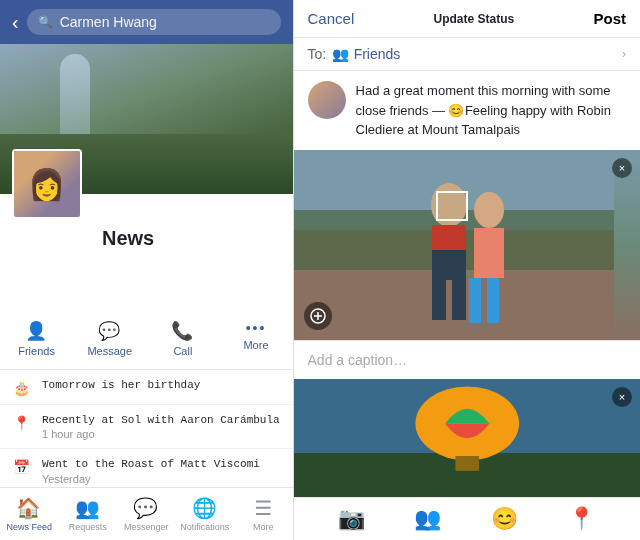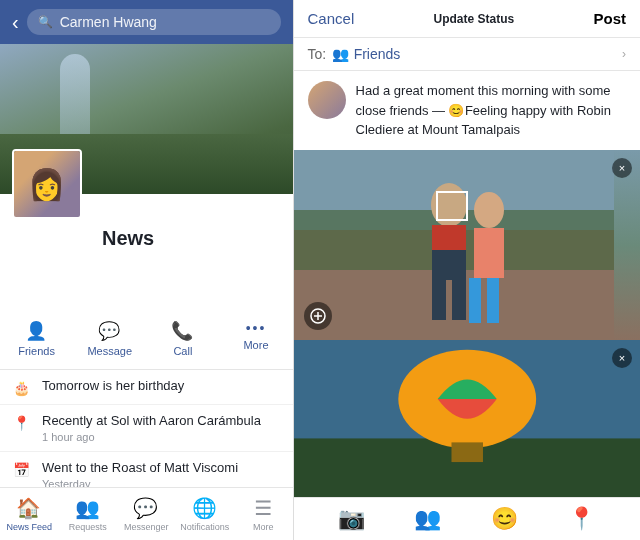--- a/index.html
+++ b/index.html
@@ -31,21 +31,21 @@
     .action-buttons { display: flex; border-bottom: 1px solid #e5e5e5; padding: 8px 0; margin-top: 50px; flex-shrink: 0; }
     .action-btn { flex: 1; display: flex; flex-direction: column; align-items: center; gap: 3px; cursor: pointer; padding: 4px 0; }
     .action-btn-icon { font-size: 18px; color: #3b5998; }
     .action-btn-label { font-size: 11px; color: #3b5998; }
     .action-btn-label.first { color: #3b5998; }
 
     
     .info-list { flex: 1; overflow-y: auto; }
     .info-item { display: flex; align-items: flex-start; gap: 10px; padding: 8px 12px; border-bottom: 1px solid #f0f0f0; }
     .info-icon { width: 20px; flex-shrink: 0; text-align: center; font-size: 14px; color: #666; margin-top: 2px; }
-    .info-text { font-size: 13px; color: #1d2129; line-height: 1.3; }
+    .info-text { font-size: 11px; color: #1d2129; line-height: 1.3; font-family: Liberation Mono, monospace; }
     .info-subtext { font-size: 11px; color: #90949c; margin-top: 1px; }
 
     
     .bottom-nav { display: flex; border-top: 1px solid #e5e5e5; padding: 6px 0; background: #fff; flex-shrink: 0; }
     .nav-item { flex: 1; display: flex; flex-direction: column; align-items: center; gap: 2px; cursor: pointer; padding: 2px 0; }
     .nav-icon { font-size: 20px; color: #3b5998; }
     .nav-icon.inactive { color: #90949c; }
     .nav-label { font-size: 9px; color: #3b5998; }
     .nav-label.inactive { color: #90949c; }
 
@@ -235,20 +235,23 @@
     <div class="photo-close">×</div>
     <div class="photo-tag-btn">
       <svg width="16" height="16" viewBox="0 0 16 16">
         <circle cx="8" cy="8" r="7" fill="none" stroke="white" stroke-width="1.5"></circle>
         <line x1="8" y1="4" x2="8" y2="12" stroke="white" stroke-width="1.5"></line>
         <line x1="4" y1="8" x2="12" y2="8" stroke="white" stroke-width="1.5"></line>
       </svg>
     </div>
   </div>
 
+  <div class="caption-area">
+    <span class="caption-placeholder">Add a caption…</span>
+  </div>
 
   <div class="second-image">
     <svg width="100%" height="100%" viewBox="0 0 320 80" preserveAspectRatio="xMidYMid slice">
       <rect width="320" height="80" fill="#3a6a8a"></rect>
       <rect y="50" width="320" height="30" fill="#2a4a2a"></rect>
 
       <ellipse cx="160" cy="30" rx="35" ry="25" fill="#f39c12"></ellipse>
       <path d="M145 30 Q160 10 175 30" fill="#27ae60"></path>
       <path d="M145 30 Q160 50 175 30" fill="#e74c3c"></path>
       <rect x="152" y="52" width="16" height="10" fill="#8B6914"></rect>

